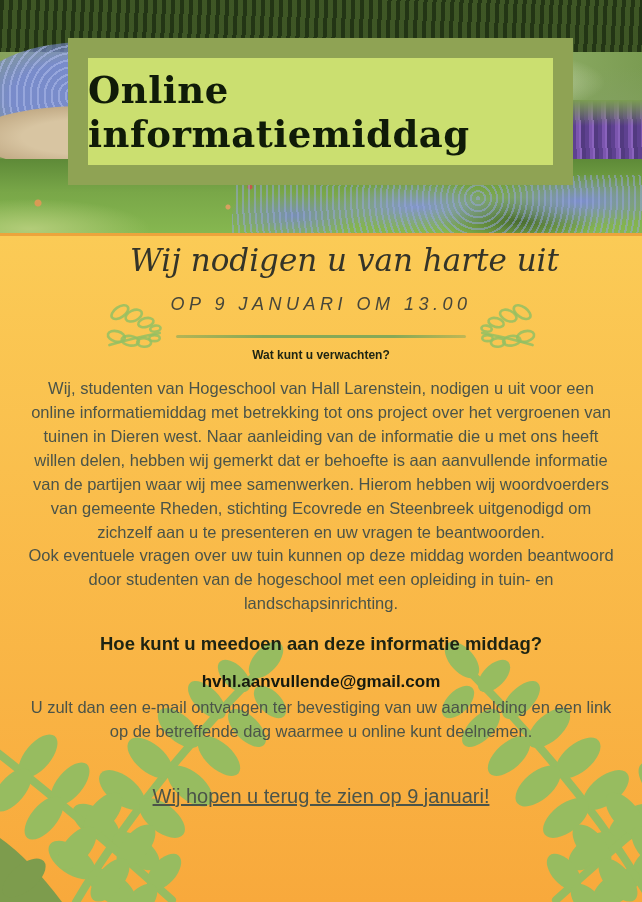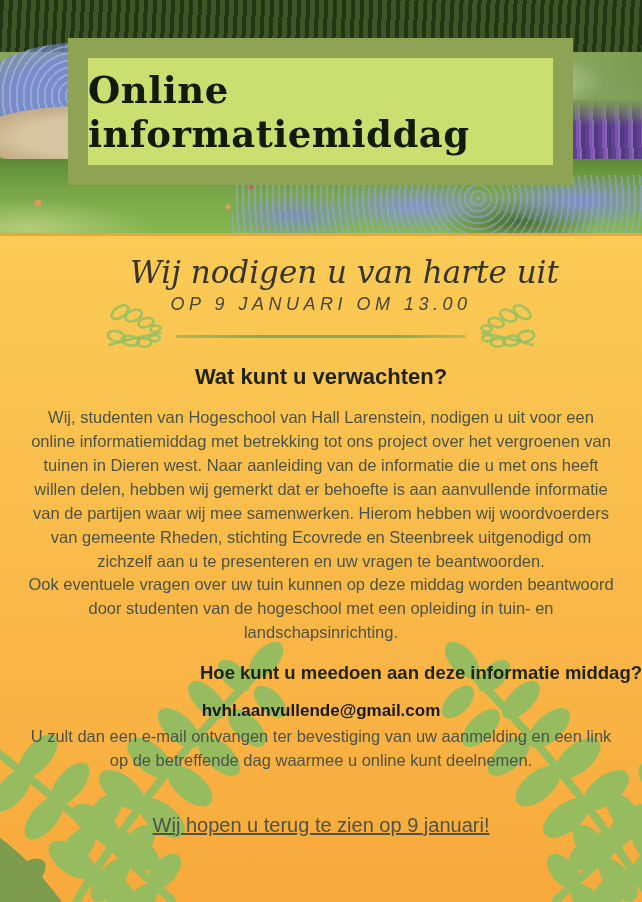--- a/index.html
+++ b/index.html
@@ -48,34 +48,34 @@
           background:var(--banner-frame,#8FA354);z-index:3;box-sizing:border-box;padding:20px;}
   .banner-inner{width:100%;height:100%;background:var(--banner-fill,#CBDF70);
                 display:flex;align-items:center;justify-content:center;}
   .title{font-family:"DejaVu Serif","Liberation Serif",serif;font-weight:700;
          font-size:37px;letter-spacing:.5px;color:var(--title-text,#101b08);margin:0;}
 
   
   .transition-line{position:absolute;top:233px;left:0;right:0;height:3px;background:#eca43c;}
   .content{position:absolute;top:236px;left:0;width:642px;z-index:2;text-align:center;}
   .invite-block{position:relative;height:112px;}
-  .script{position:absolute;top:6px;left:0;right:0;margin:12px;
+  .script{position:absolute;top:6px;left:0;right:0;margin:0;
           font-family:"DejaVu Serif","Liberation Serif",serif;font-style:italic;font-weight:500;
           font-size:31px;color:var(--script-text,#343429);padding-left:47px;}
   .date{position:absolute;top:58px;left:0;right:0;
         font-size:18px;letter-spacing:4.5px;color:var(--date-text,#46463a);font-style:italic;}
   .sprig{position:absolute;top:64px;width:78px;height:52px;}
   .sprig-left{left:106px;}
   .sprig-right{left:458px;transform:scaleX(-1);}
   .sprig path,.sprig ellipse{stroke:var(--sprig-green,#93C063);stroke-width:3;fill:none;stroke-linecap:round;opacity:.85;}
   .divider{position:absolute;top:99px;left:176px;width:290px;height:2.5px;border-radius:2px;
            background:linear-gradient(to right, rgba(134,169,87,.6), var(--line-green,#86A957) 30%, var(--line-green,#86A957) 75%, rgba(134,169,87,.5));}
 
-  h3.sec{margin:16px;font-size:22px;font-weight:700;color:var(--heading-text,#1d2413);}
-  h4.sec{margin:17px 0 0 0;font-size:18.5px;font-weight:700;color:var(--heading-text,#1d2413);text-align:right;}
+  h3.sec{margin:0;font-size:12px;font-weight:700;color:var(--heading-text,#1d2413);}
+  h4.sec{margin:17px 0 0 0;font-size:18.5px;font-weight:700;color:var(--heading-text,#1d2413);}
   .para{width:588px;margin:0 auto;font-size:16.5px;line-height:1.45;color:var(--body-text,#4b5449);}
   .para-block{margin-top:15px;}
   .email{margin:1px 0;font-size:17px;font-weight:700;color:#15190f;}
   .closing{margin-top:38px;font-size:20px;color:var(--body-text,#4b5449);text-decoration:underline;}
 
   
   .branch{position:absolute;bottom:0;z-index:1;}
   .branch-left{left:-6px;}
   .branch-right{right:-92px;transform:scaleX(-1);}
   .branch .leaf{fill:var(--leaf-green,#97BC60);}

